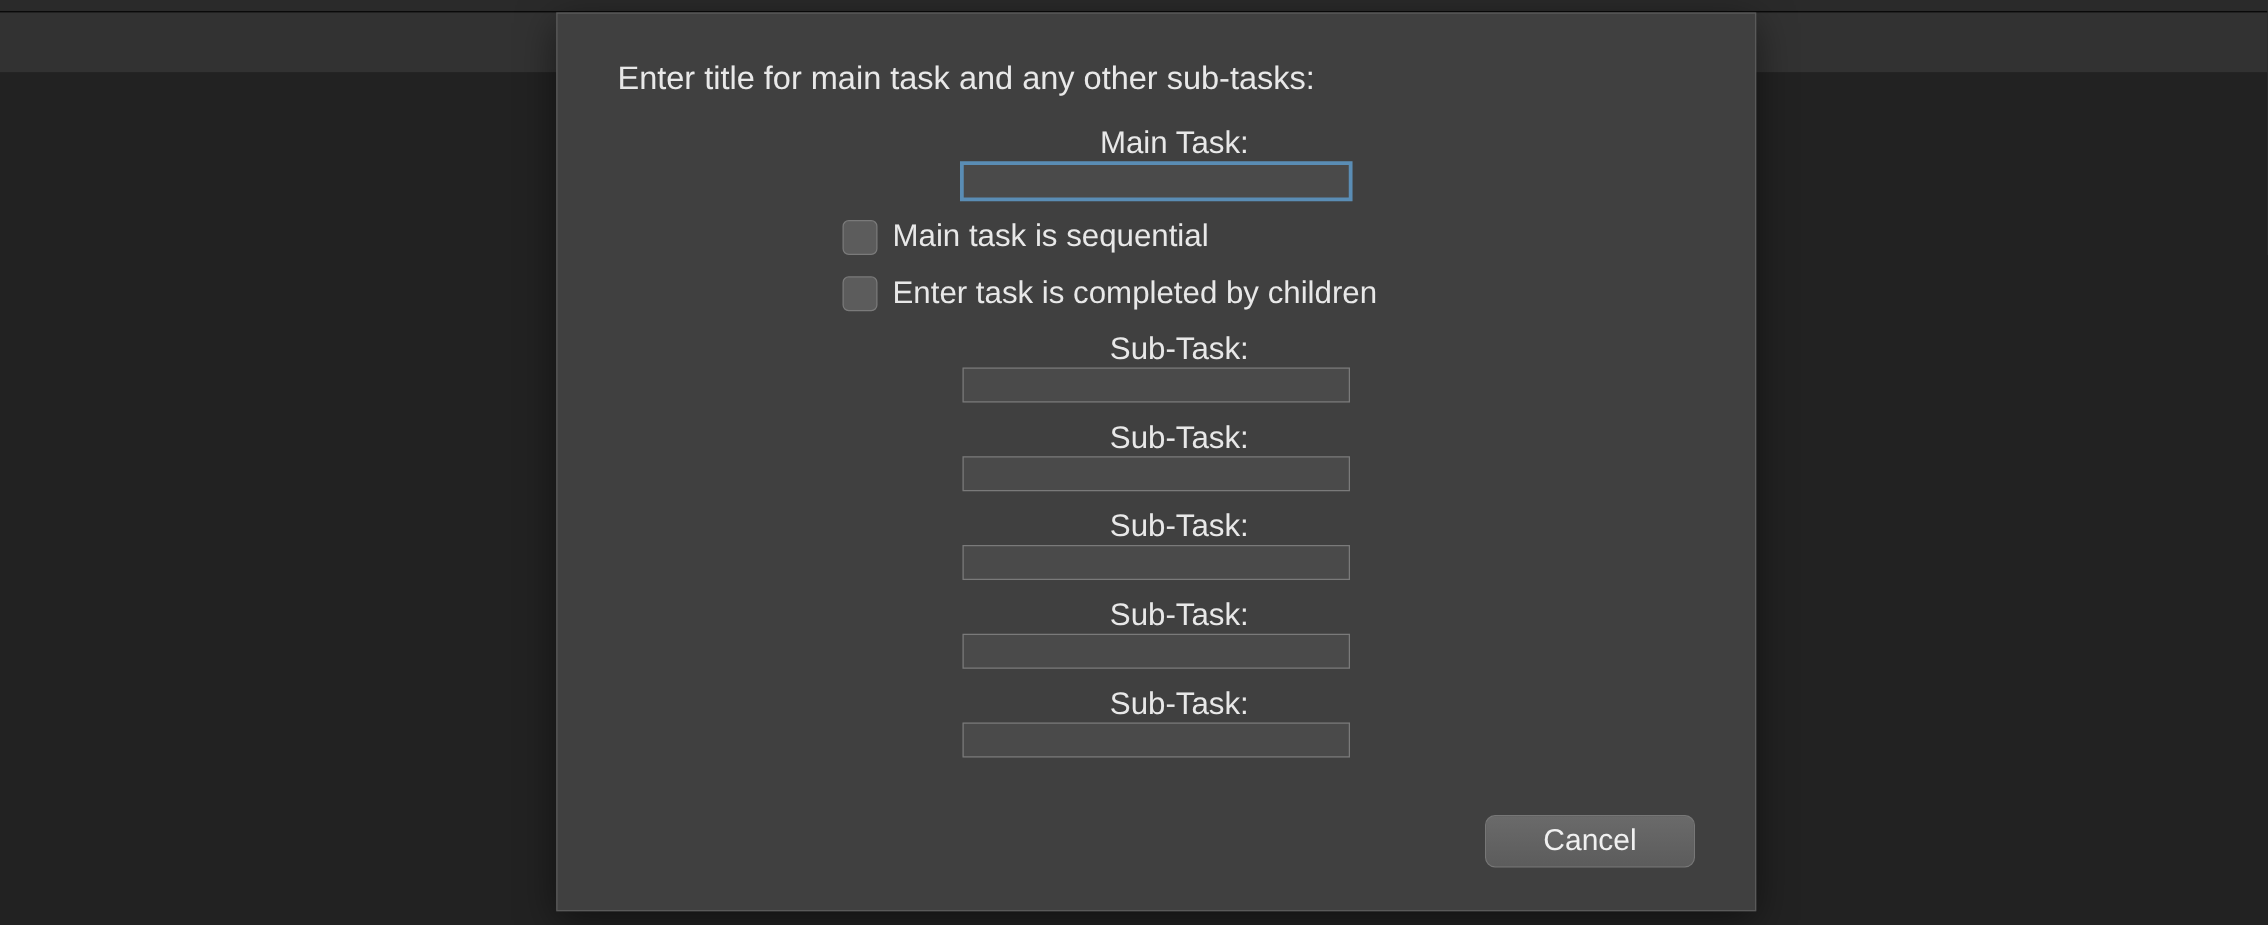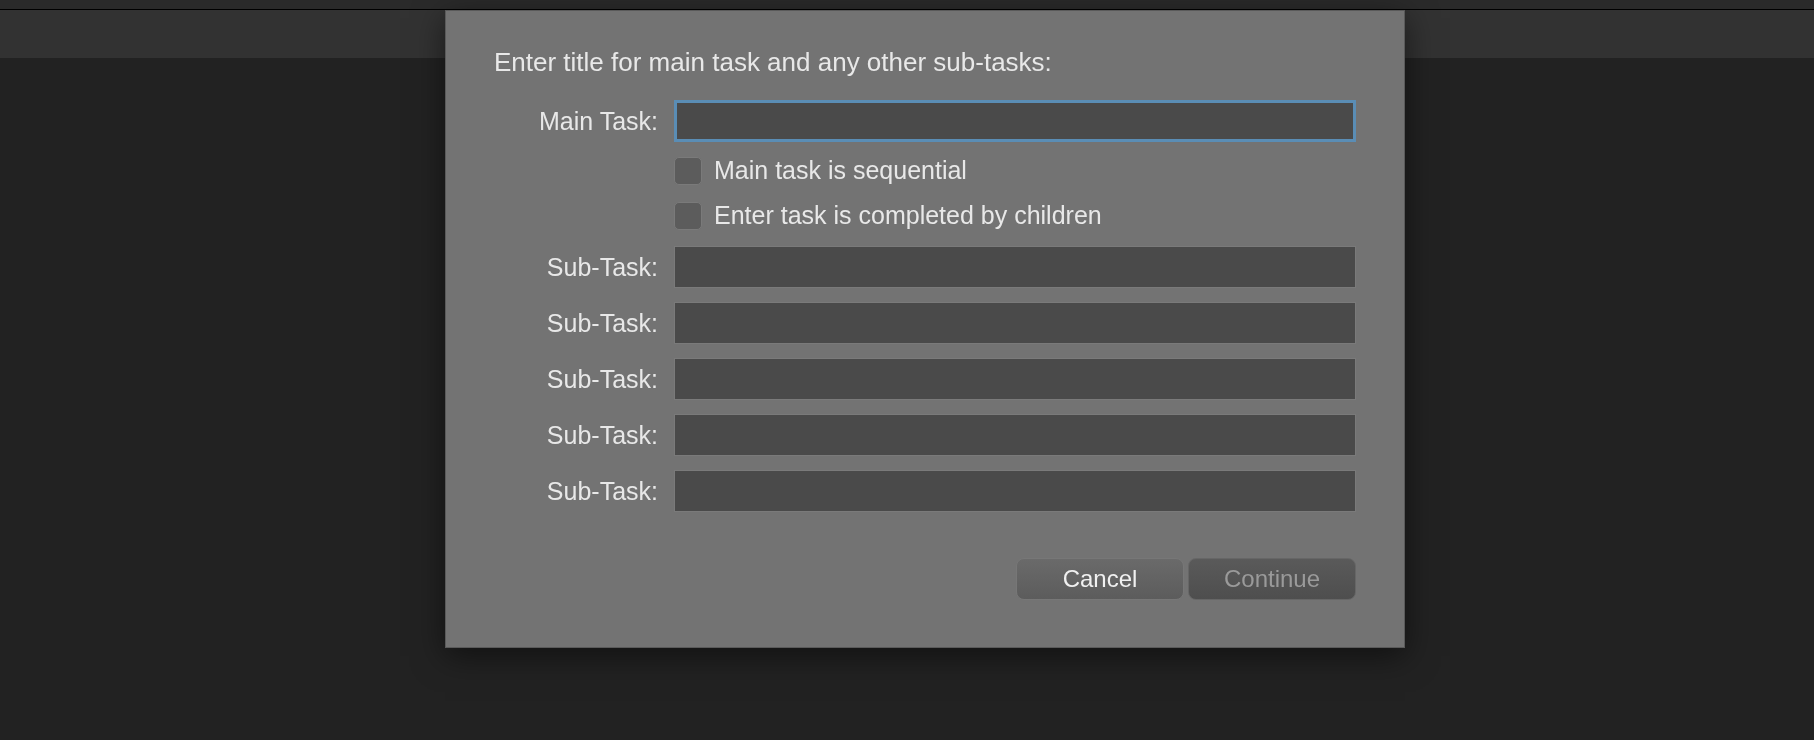--- a/index.html
+++ b/index.html
@@ -29,35 +29,36 @@
     .main-bg {
       width: 100%;
       height: calc(100% - 58px);
       background: #222222;
     }
     .dialog {
       position: absolute;
       left: 445px;
       top: 10px;
       width: 960px;
-      background: #737373;
+      background: #404040;
       border: 1px solid #5a5a5a;
       box-shadow: 0 8px 30px rgba(0,0,0,0.5);
-      padding: 36px 48px 47px 48px;
+      padding: 36px 48px 34px 48px;
     }
     .dialog-prompt {
       color: #e8e8e8;
       font-size: 26px;
       font-weight: 400;
       margin-bottom: 22px;
     }
     .form-row {
       display: flex;
       align-items: center;
       margin-bottom: 14px;
+      flex-direction: column;
     }
     .form-label {
       width: 180px;
       text-align: right;
       color: #e8e8e8;
       font-size: 25px;
       padding-right: 16px;
       flex-shrink: 0;
     }
     .form-input {
@@ -164,15 +165,14 @@
     <div class="form-label">Sub-Task:</div>
     <input type="text" class="form-input" value="" style="">
   </div>
   <div class="form-row">
     <div class="form-label">Sub-Task:</div>
     <input type="text" class="form-input" value="" style="">
   </div>
 
   <div class="button-row">
     <button class="btn">Cancel</button>
-    <button class="btn disabled">Continue</button>
   </div>
 </div>
 
 </body></html>

